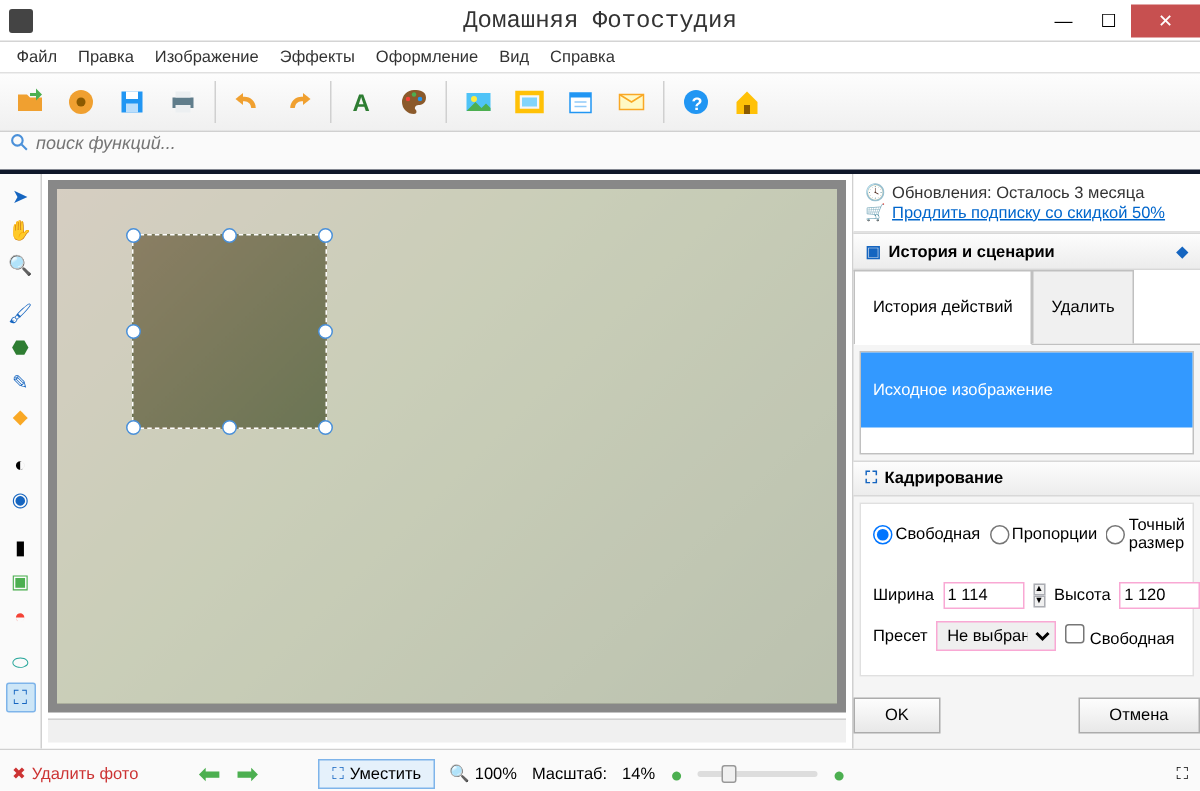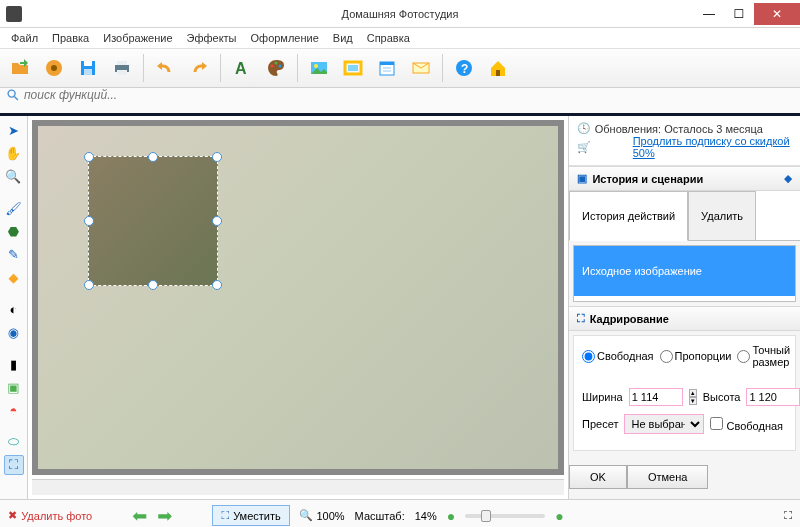--- a/index.html
+++ b/index.html
@@ -1,21 +1,21 @@
 <!DOCTYPE html>
 <html><head>
 <meta charset="utf-8">
 <style>
 * { box-sizing: border-box; margin: 0; padding: 0; font-family: "Segoe UI", Tahoma, sans-serif; }
 body { background: #fff; overflow: hidden; width: 800px; height: 527px; }
 
 
 .titlebar { height: 28px; background: #fff; border-bottom: 1px solid #d4d4d4; display: flex; align-items: center; position: relative; }
 .titlebar .app-icon { width: 16px; height: 16px; margin: 0 6px; background: #444; border-radius: 2px; }
-.titlebar .title { position: absolute; left: 50%; transform: translateX(-50%); font-size: 11px; color: #333; }
+.titlebar .title { position: absolute; left: 50%; transform: translateX(-50%); font-size: 16px; color: #333; font-family: Liberation Mono, monospace; }
 .win-controls { margin-left: auto; display: flex; }
 .win-btn { width: 30px; height: 22px; display: flex; align-items: center; justify-content: center; font-size: 12px; }
 .win-close { background: #c75050; color: #fff; width: 46px; }
 
 
 .menubar { height: 20px; background: #fff; display: flex; align-items: center; padding: 0 4px; font-size: 11px; color: #333; }
 .menubar span { padding: 2px 7px; cursor: default; }
 
 
 .toolbar { height: 40px; background: linear-gradient(#fdfdfd,#f0f0f0); border-top: 1px solid #e0e0e0; border-bottom: 1px solid #d0d0d0; display: flex; align-items: center; padding: 0 4px; gap: 2px; }
@@ -40,36 +40,36 @@
 .handle { position: absolute; width: 10px; height: 10px; background: #fff; border: 1px solid #4a90d9; border-radius: 50%; }
 .h-tl{top:-5px;left:-5px}.h-tr{top:-5px;right:-5px}.h-bl{bottom:-5px;left:-5px}.h-br{bottom:-5px;right:-5px}
 .h-t{top:-5px;left:50%;margin-left:-5px}.h-b{bottom:-5px;left:50%;margin-left:-5px}
 .h-l{left:-5px;top:50%;margin-top:-5px}.h-r{right:-5px;top:50%;margin-top:-5px}
 .hscroll { height: 16px; background: #f0f0f0; border-top: 1px solid #d0d0d0; margin: 0 4px 4px; }
 
 
 .right { width: 232px; background: #f5f5f5; border-left: 1px solid #d0d0d0; display: flex; flex-direction: column; font-size: 11px; }
 .update-box { padding: 6px 8px; border-bottom: 1px solid #e0e0e0; background: #fff; }
 .update-box .line { display: flex; align-items: center; gap: 4px; color: #333; }
-.update-box a { color: #0066cc; text-decoration: underline; margin-left: 38px; }
+.update-box a { color: #0066cc; text-decoration: underline; }
 .panel-hdr { background: linear-gradient(#fdfdfd,#ececec); border-top: 1px solid #d8d8d8; border-bottom: 1px solid #d8d8d8; padding: 5px 8px; font-weight: bold; font-size: 11px; display: flex; align-items: center; gap: 5px; }
 .tabs { display: flex; background: #fff; border-bottom: 1px solid #c0c0c0; }
 .tab { padding: 18px 12px; font-size: 11px; border: 1px solid #c0c0c0; border-bottom: none; background: #f0f0f0; cursor: pointer; }
 .tab.active { background: #fff; border-bottom: 1px solid #fff; margin-bottom: -1px; }
 .history-list { height: 86px; background: #fff; border: 1px solid #c0c0c0; margin: 4px; }
 .history-item { background: #3399ff; color: #fff; padding: 19px 8px; font-size: 11px; }
 .crop-body { padding: 8px; background: #fff; margin: 4px; border: 1px solid #e0e0e0; }
 .radio-row { display: flex; gap: 6px; margin-bottom: 20px; font-size: 11px; }
 .radio-row label { display: flex; align-items: center; gap: 2px; }
 .field-row { display: flex; align-items: center; gap: 6px; margin-bottom: 8px; font-size: 11px; }
 .field-row input[type=text], .field-row select { width: 54px; font-size: 11px; padding: 2px; border: 1px solid #f9a8d4; }
 .field-row select { width: 80px; }
 .spinner { width: 14px; display: inline-flex; flex-direction: column; }
 .spinner div { height: 8px; border: 1px solid #abadb3; font-size: 6px; text-align: center; line-height: 6px; background: #f0f0f0; }
-.btn-row { display: flex; justify-content: flex-start; padding: 10px 0; }
+.btn-row { display: flex; justify-content: space-between; padding: 10px 0; }
 .btn { padding: 5px 20px; border: 1px solid #acacac; background: linear-gradient(#fdfdfd,#e8e8e8); font-size: 11px; cursor: pointer; }
 
 
 .bottombar { height: 32px; border-top: 1px solid #d0d0d0; background: #fafafa; display: flex; align-items: center; padding: 0 8px; gap: 10px; font-size: 11px; }
 .bottombar .del { color: #cc3333; display: flex; align-items: center; gap: 4px; }
 .bottombar .fit { border: 1px solid #7eb4ea; background: #e5f1fb; padding: 3px 8px; display: flex; align-items: center; gap: 4px; }
 .slider { width: 80px; height: 4px; background: #ddd; border-radius: 2px; position: relative; }
 .slider .thumb { position: absolute; left: 20%; top: -4px; width: 10px; height: 12px; background: #f0f0f0; border: 1px solid #999; border-radius: 2px; }
 
 .ico { width: 20px; height: 20px; display: inline-block; }

